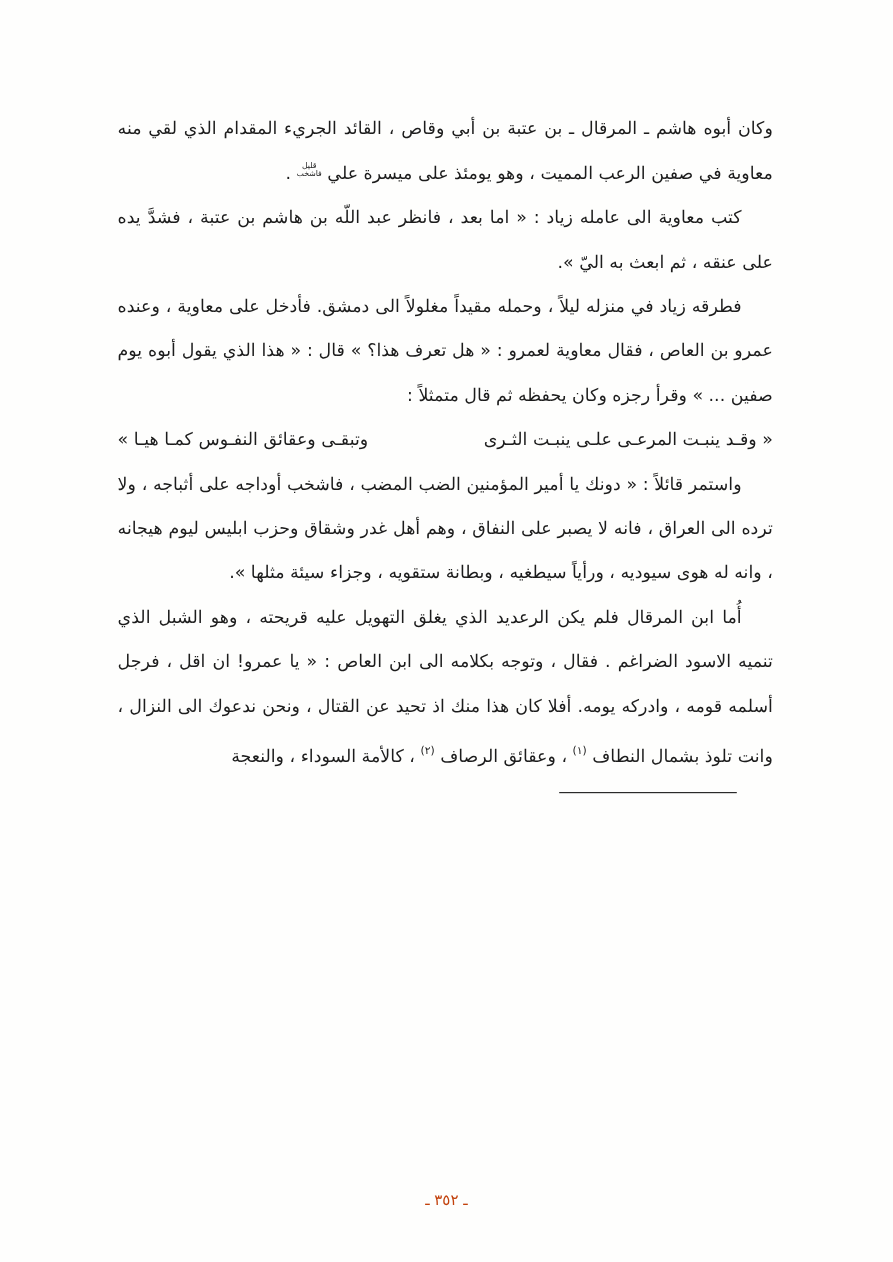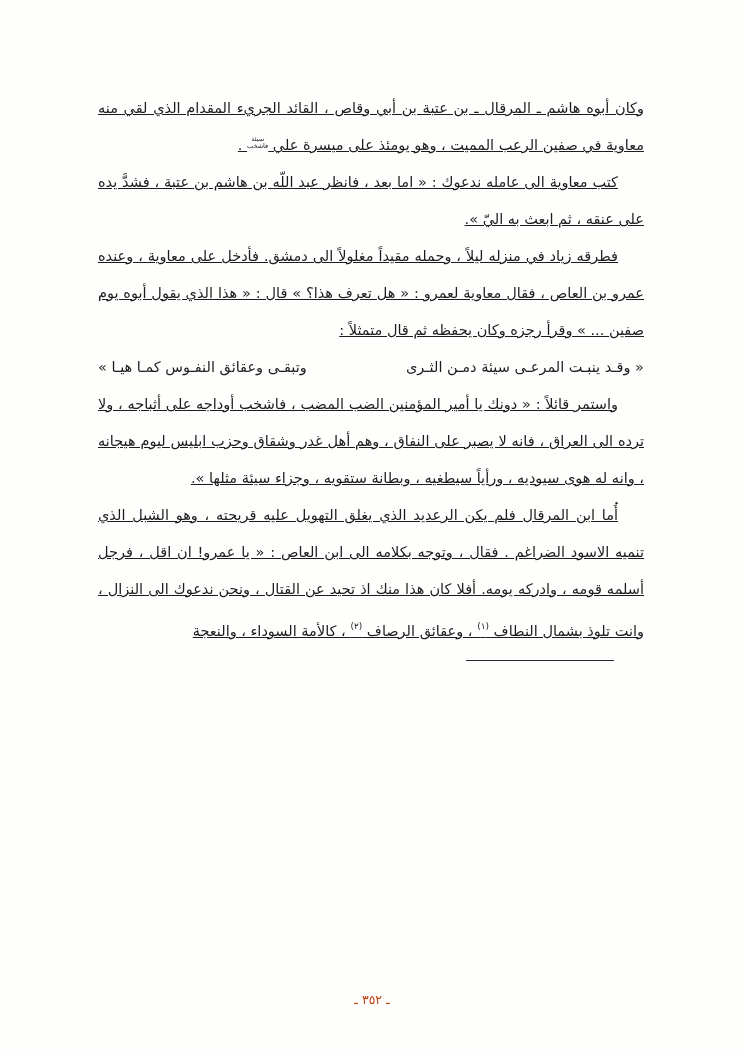--- a/index.html
+++ b/index.html
@@ -23,21 +23,20 @@
     top: 90px;
     right: 100px;
     width: 546px;
   }
   p.para {
     margin: 0;
     font-size: 14.5px;
     line-height: 37px;
     text-align: justify;
     text-kashida: 100%;
-    text-decoration: underline;
   }
   p.indent {
     text-indent: 26px;
   }
   .verse {
     display: flex;
     justify-content: space-between;
     align-items: baseline;
     font-size: 14.5px;
     line-height: 37px;
@@ -82,30 +81,30 @@
   }
 </style>
 </head>
 <body>
 
 <div class="page">
 
   <main class="content">
 
     <p class="para"><span>وكان أبوه هاشم ـ المرقال ـ بن عتبة بن أبي وقاص ، القائد الجريء المقدام الذي لقي منه معاوية في صفين الرعب المميت ، وهو يومئذ على ميسرة علي </span><span class="honorific">
-          <span>سيئة</span>
+          <span>قليل</span>
           <span>فاشخب</span>
         </span><span> .</span></p>
 
-    <p class="para indent">كتب معاوية الى عامله ندعوك : « اما بعد ، فانظر عبد اللّه بن هاشم بن عتبة ، فشدَّ يده على عنقه ، ثم ابعث به اليّ ».</p>
+    <p class="para indent">كتب معاوية الى عامله زياد : « اما بعد ، فانظر عبد اللّه بن هاشم بن عتبة ، فشدَّ يده على عنقه ، ثم ابعث به اليّ ».</p>
 
     <p class="para indent">فطرقه زياد في منزله ليلاً ، وحمله مقيداً مغلولاً الى دمشق. فأدخل على معاوية ، وعنده عمرو بن العاص ، فقال معاوية لعمرو : « هل تعرف هذا؟ » قال : « هذا الذي يقول أبوه يوم صفين ... » وقرأ رجزه وكان يحفظه ثم قال متمثلاً :</p>
 
     <div class="verse">
-      <span>« وقـد ينبـت المرعـى سيئة دمـن الثـرى</span>
+      <span>« وقـد ينبـت المرعـى علـى ينبـت الثـرى</span>
       <span>وتبقـى وعقائق النفـوس كمـا هيـا »</span>
     </div>
 
     <p class="para indent">واستمر قائلاً : « دونك يا أمير المؤمنين الضب المضب ، فاشخب أوداجه على أثباجه ، ولا ترده الى العراق ، فانه لا يصبر على النفاق ، وهم أهل غدر وشقاق وحزب ابليس ليوم هيجانه ، وانه له هوى سيوديه ، ورأياً سيطغيه ، وبطانة ستقويه ، وجزاء سيئة مثلها ».</p>
 
 
     <p class="para indent"><span>أُما ابن المرقال فلم يكن الرعديد الذي يغلق التهويل عليه قريحته ، وهو الشبل الذي تنميه الاسود الضراغم . فقال ، وتوجه بكلامه الى ابن العاص : « يا عمرو! ان اقل ، فرجل أسلمه قومه ، وادركه يومه. أفلا كان هذا منك اذ تحيد عن القتال ، ونحن ندعوك الى النزال ، وانت تلوذ بشمال النطاف </span><span class="fnref">(١)</span><span> ، وعقائق الرصاف </span><span class="fnref">(٢)</span><span> ، كالأمة السوداء ، والنعجة</span></p>
 
     <div class="fn-sep"></div>
 

